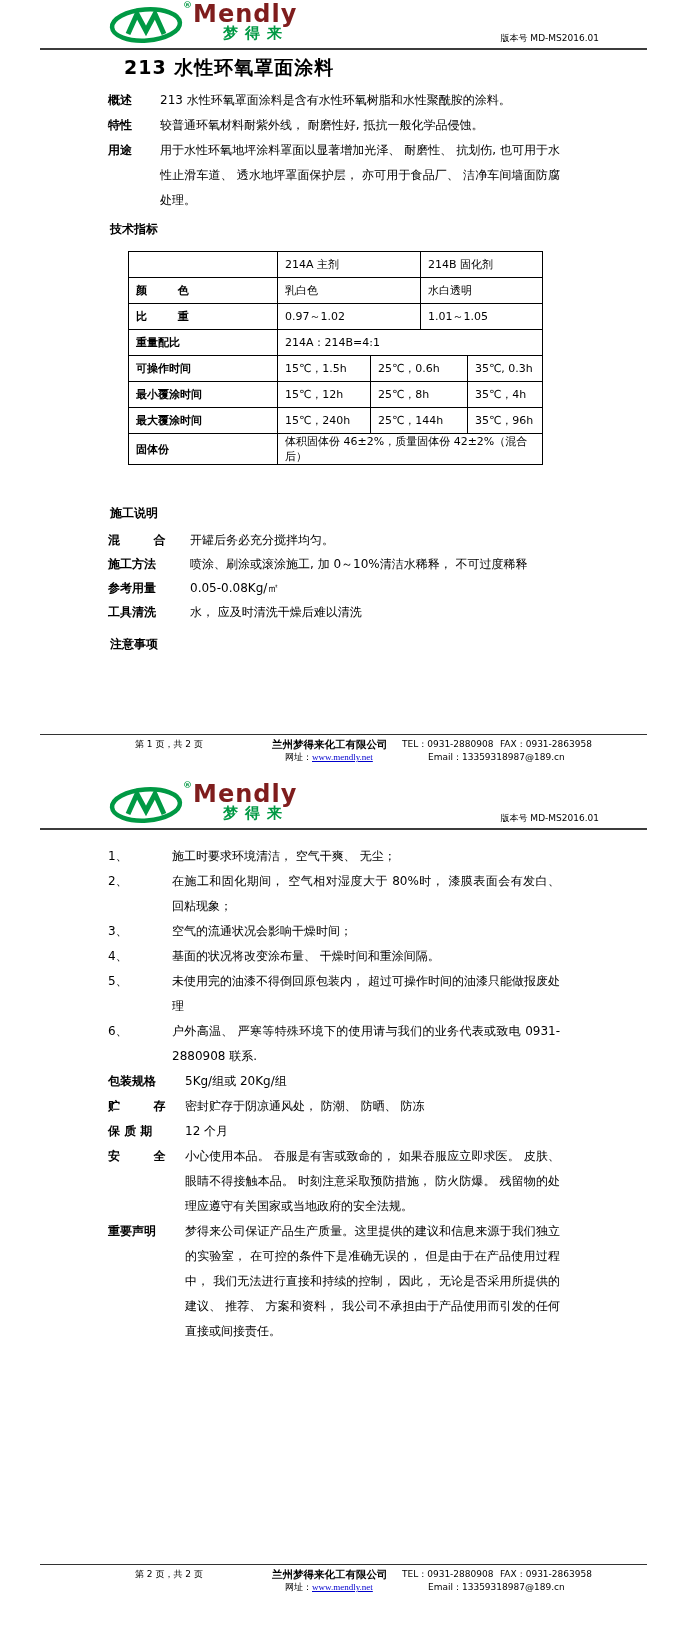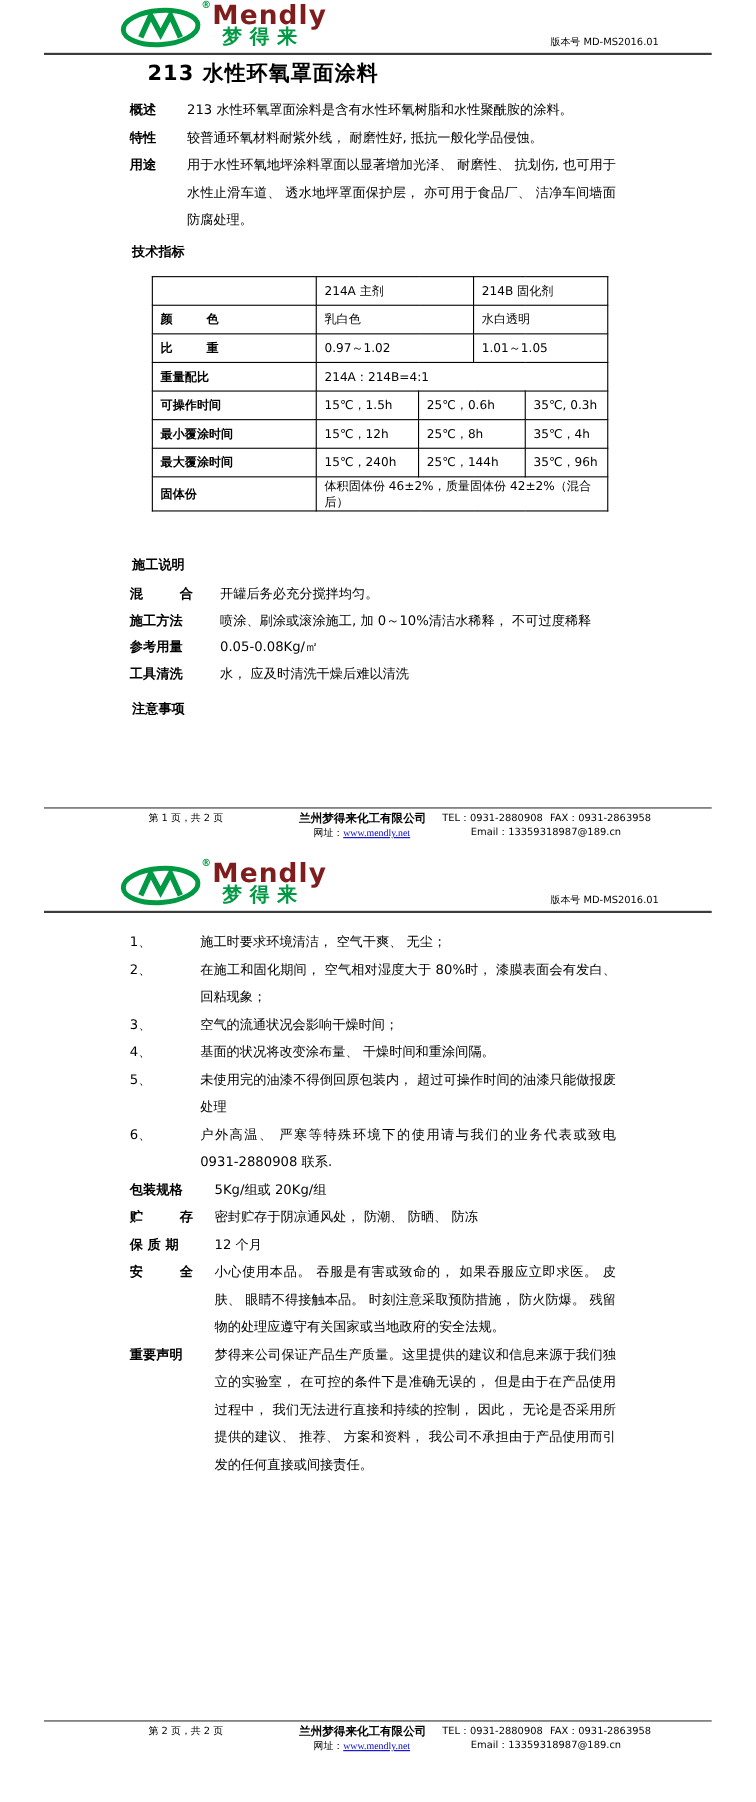--- a/index.html
+++ b/index.html
@@ -13,26 +13,26 @@
   .page-2 { height:868px; }
 
   
   .pg-header { display:flex; justify-content:space-between; align-items:flex-end; padding:8px 40px 0 108px; height:48px; }
   .page-2 .pg-header { padding-top:18px; height:58px; }
   .logo { display:flex; gap:7px; align-items:flex-start; }
   .logo-mark { position:relative; width:78px; }
   .reg-mark { position:absolute; top:-4px; right:-6px; font-size:9px; font-weight:bold; color:#009944; }
   .logo-text { display:flex; flex-direction:column; }
   .logo-word { font-size:24px; font-weight:800; color:#7f1d1d; line-height:21px; letter-spacing:1px; }
-  .logo-sub { font-size:18px; font-weight:bold; color:#009944; letter-spacing:7px; line-height:17px; margin-left:9px; }
+  .logo-sub { font-size:15px; font-weight:bold; color:#009944; letter-spacing:7px; line-height:17px; margin-left:30px; }
   .version { font-size:9px; margin-right:48px; padding-bottom:3px; white-space:nowrap; }
   .header-rule { border-top:2px solid #3c3c3c; margin:0 40px; }
 
   
-  .content { padding:0 127px 0 108px;margin-left:10px; }
+  .content { padding:0 127px 0 108px; }
   .doc-title { font-size:19px; font-weight:bold; line-height:26px; margin:4px 0 0 16px; letter-spacing:1px; }
   .para { display:flex; font-size:12px; line-height:25px; }
   .para .plabel { font-weight:bold; width:52px; flex:none; white-space:pre-wrap; }
   .para .ptext { flex:1; text-align:justify; text-justify:inter-character; }
   .sec-heading { font-weight:bold; font-size:12px; line-height:25px; margin-left:2px; }
 
   
   .tech-table { border-collapse:collapse; table-layout:fixed; width:414px; margin:9px 0 0 20px; font-size:11px; }
   .tech-table td { border:1px solid #000; height:26px; padding:0 7px; vertical-align:middle; }
   .t-label { font-weight:bold; white-space:pre-wrap; }

